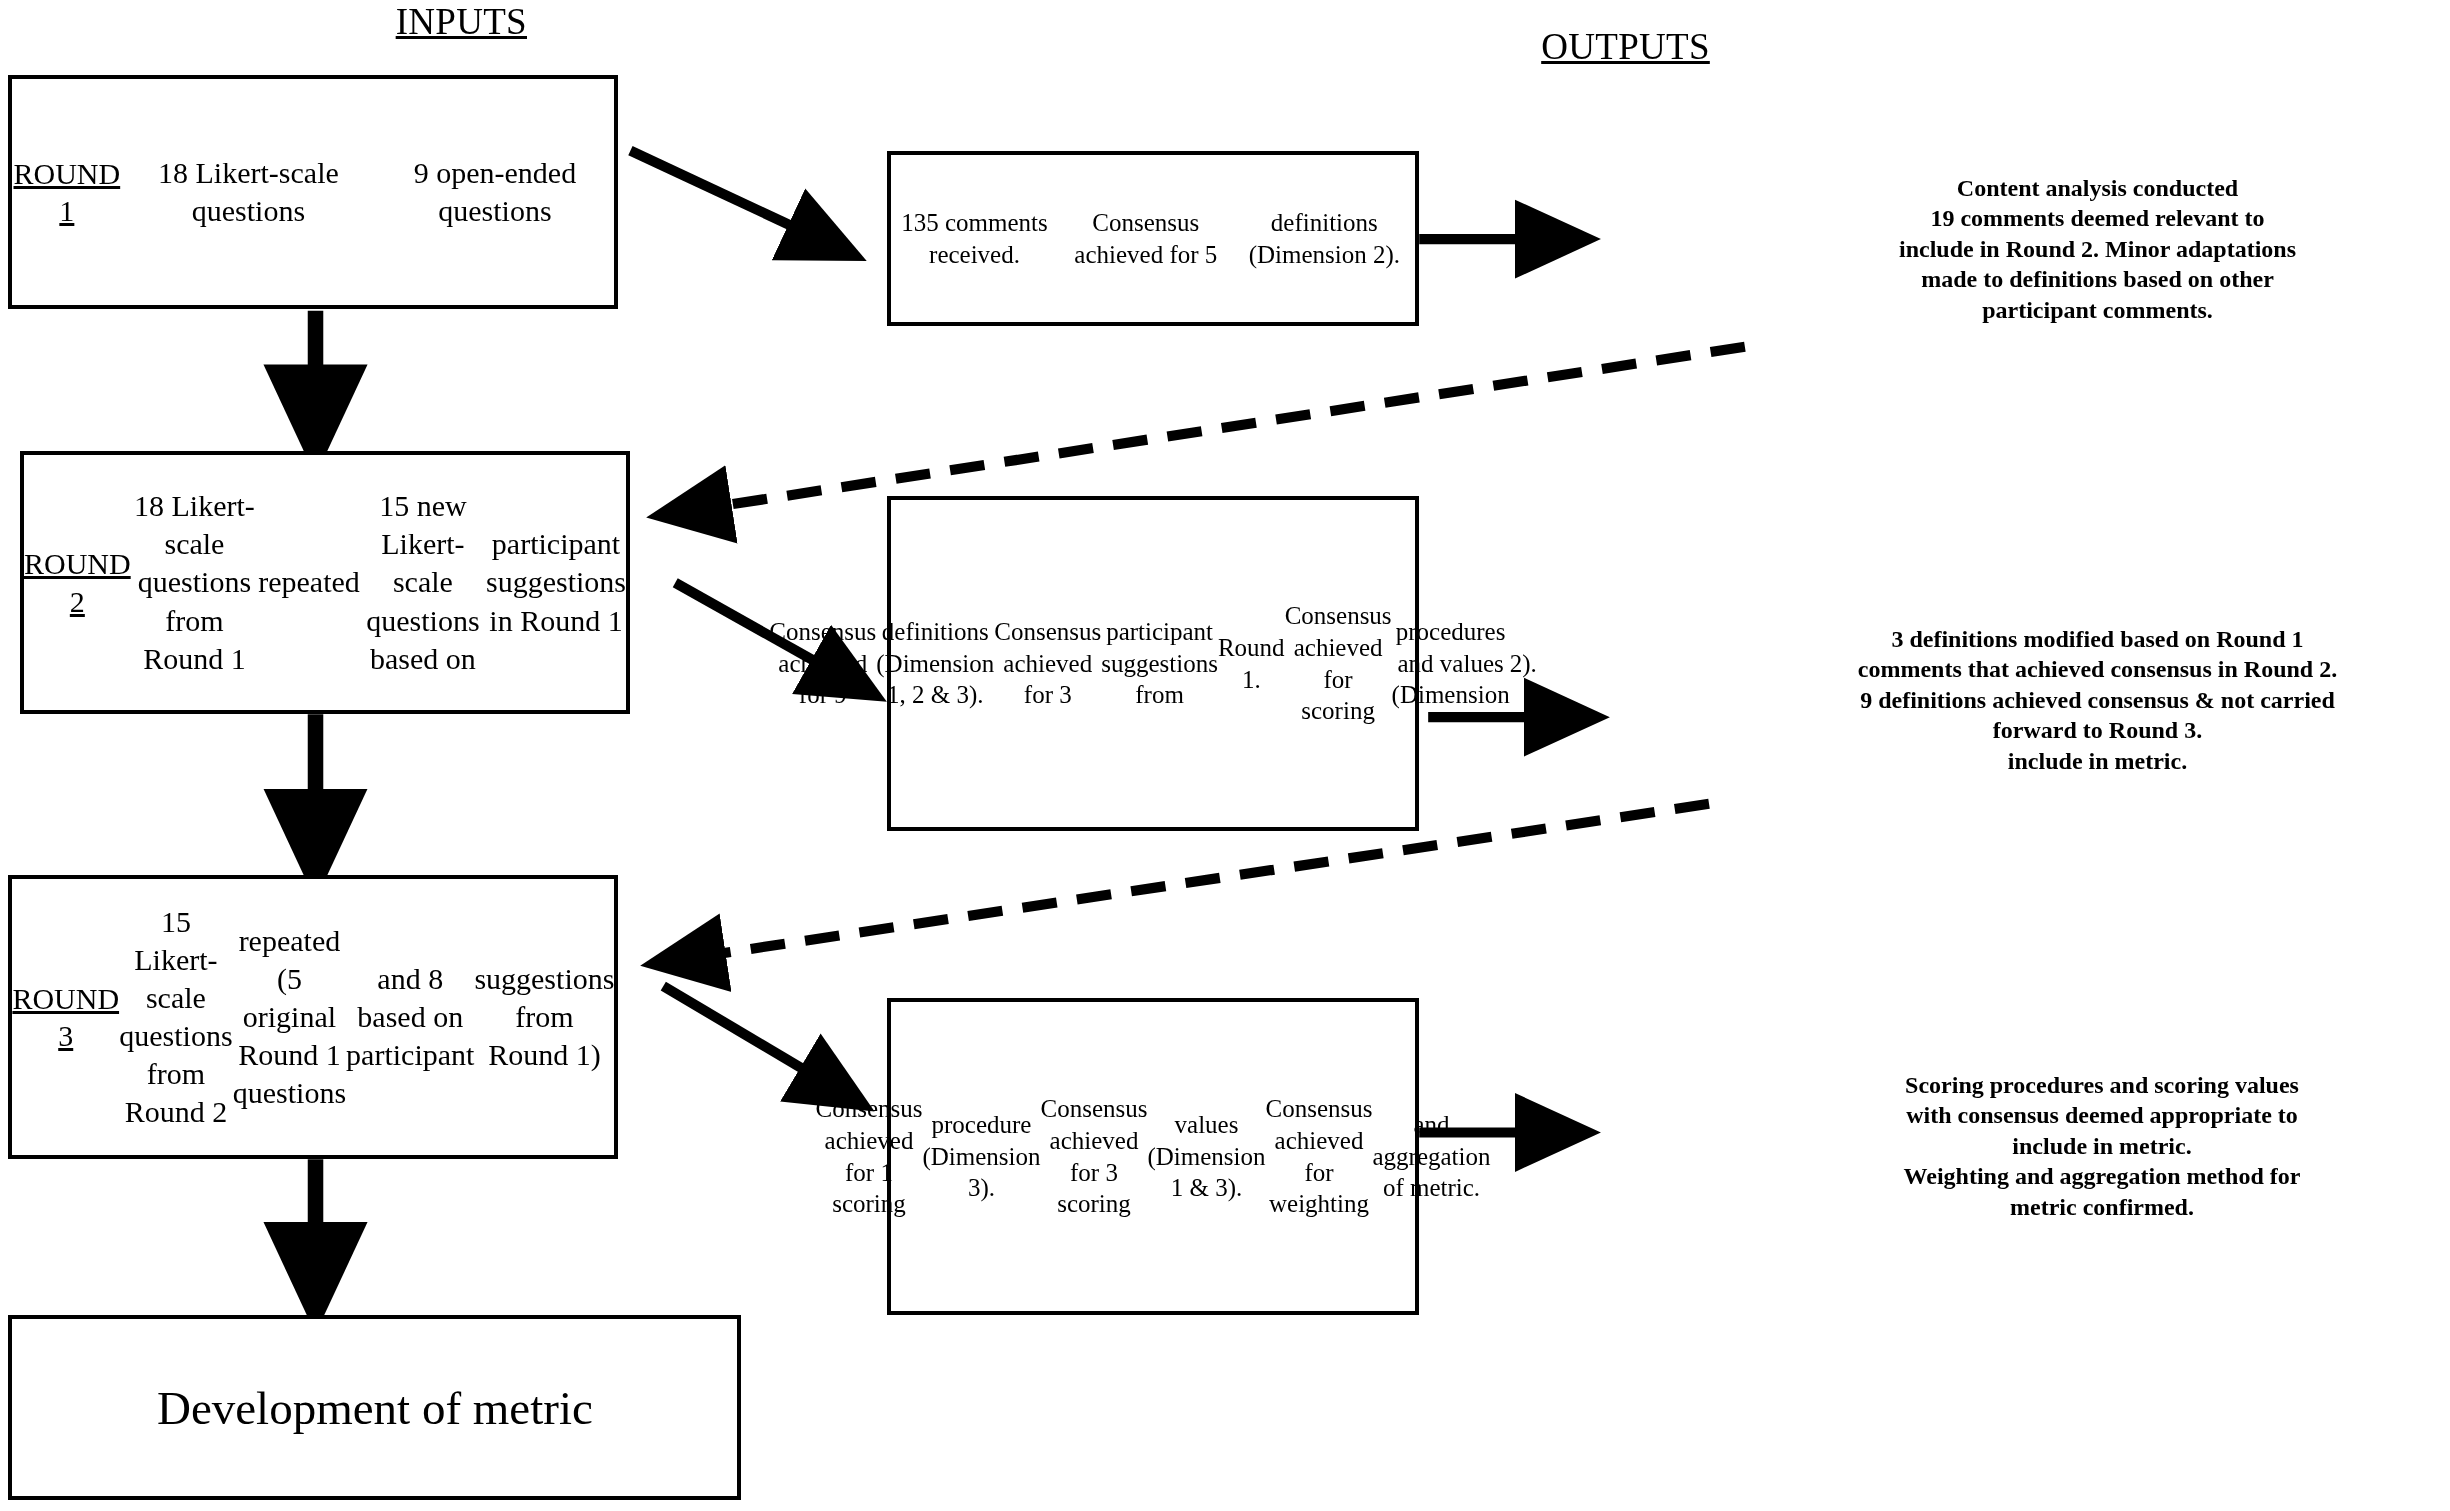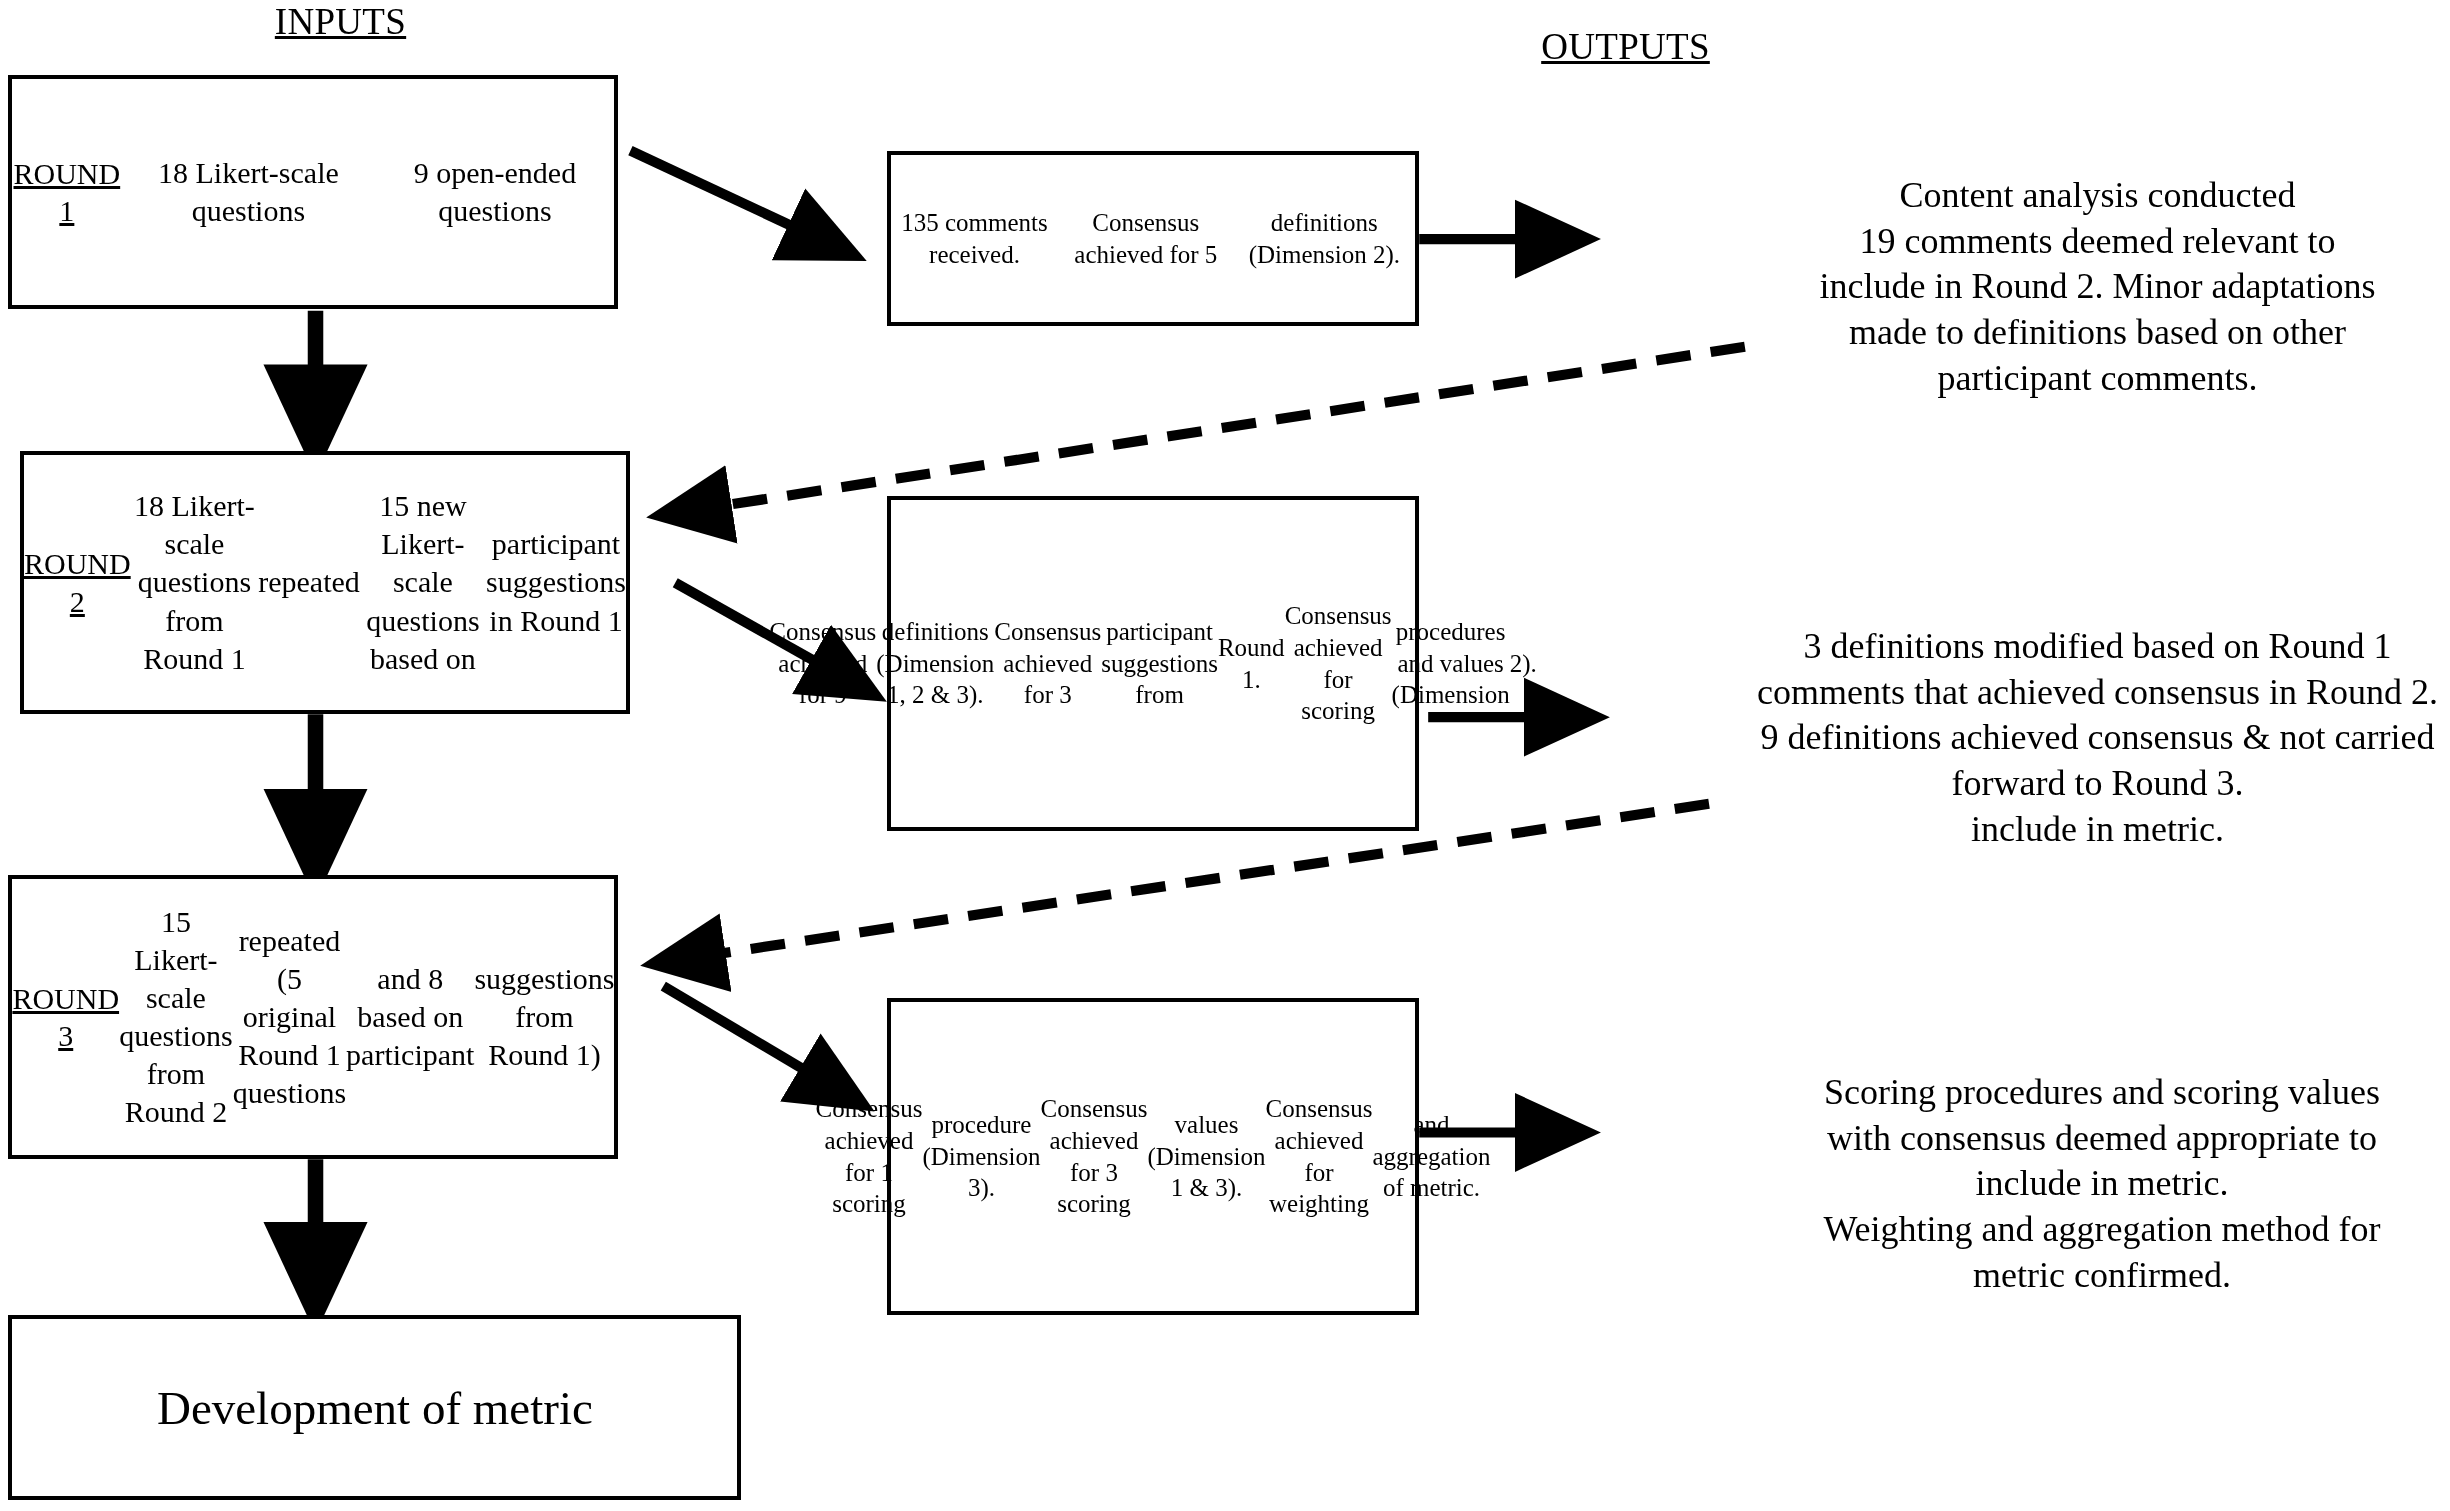--- a/index.html
+++ b/index.html
@@ -42,42 +42,43 @@
     line-height: 1.25;
   }
   .box .lines {
     font-size: 30px;
     line-height: 1.27;
   }
   .box.mid .lines { font-size: 25px; }
   .free {
     position: absolute;
     text-align: center;
-    font-size: 36px;
+    font-size: 24px;
     line-height: 1.27;
+    font-weight: bold;
   }
   .bigtext {
     font-size: 47px;
   }
   svg.arrows {
     position: absolute;
     left: 0;
     top: 0;
     width: 2450px;
     height: 1512px;
     pointer-events: none;
   }
   .line-row { display: block; }
 </style>
 </head>
 <body>
 
 <div id="canvas">
 
-  <div class="hdr" style="left:161px; top:0px; width:359px;">INPUTS</div>
+  <div class="hdr" style="left:168px; top:0px; width:359px;text-align:right;">INPUTS</div>
   <div class="hdr" style="left:1446px; top:25px; width:359px;">OUTPUTS</div>
 
   <svg class="arrows" viewBox="0 0 4100 2530">
     <defs>
       <marker id="ah" markerWidth="9" markerHeight="9" refX="6.2" refY="4.5" orient="auto" markerUnits="strokeWidth">
         <path d="M0,0.6 L8.5,4.5 L0,8.4 z" fill="#000"></path>
       </marker>
       <marker id="ahb" markerWidth="7.5" markerHeight="7.5" refX="5.2" refY="3.75" orient="auto" markerUnits="strokeWidth">
         <path d="M0,0.4 L7.2,3.75 L0,7.1 z" fill="#000"></path>
       </marker>

